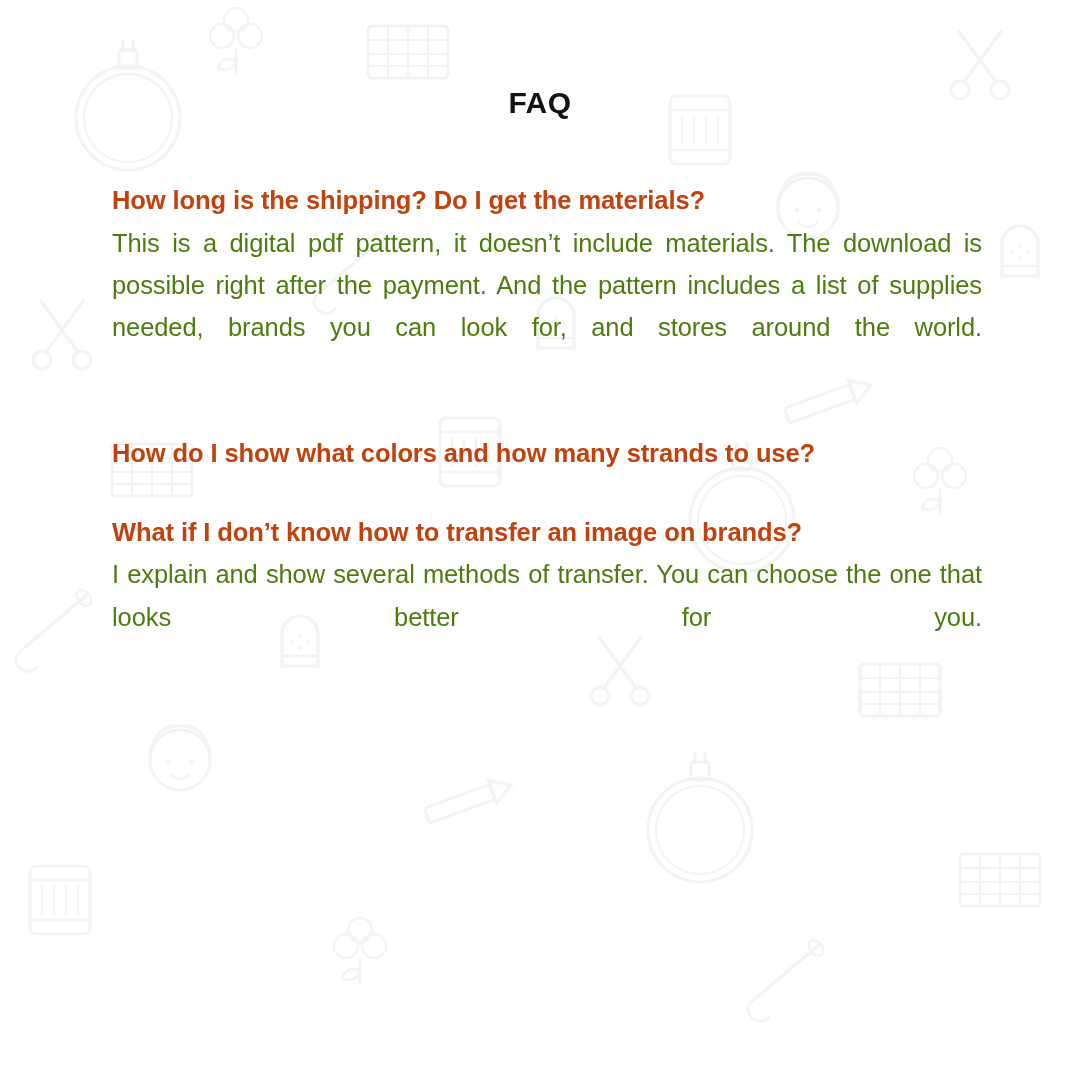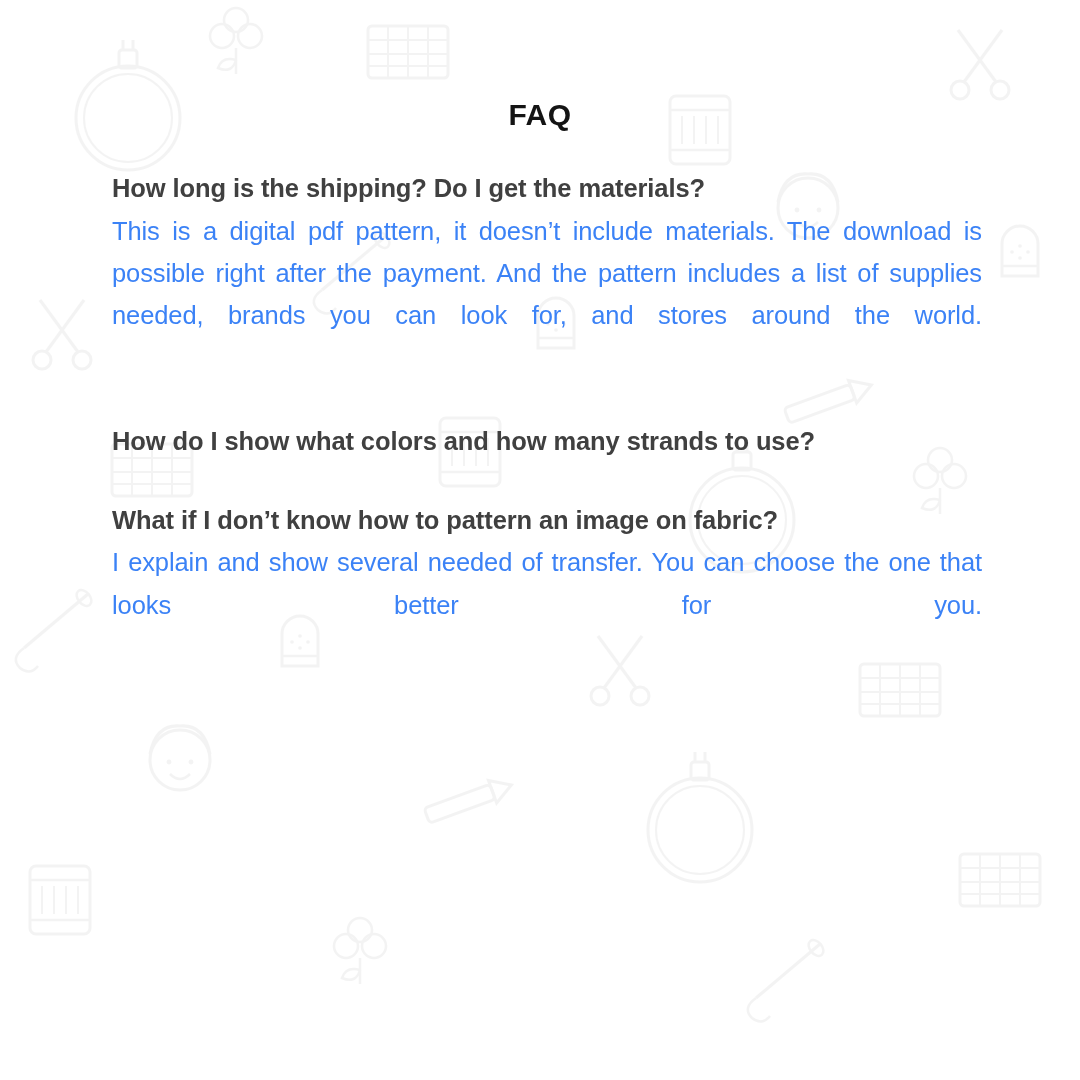--- a/index.html
+++ b/index.html
@@ -25,21 +25,21 @@
     opacity: 0.5;
   }
 
   
   .page {
     position: relative;
     z-index: 2;
     width: 1080px;
     height: 1080px;
     box-sizing: border-box;
-    padding: 16px;
+    padding: 4px;
   }
 
   .faq-title {
     text-align: center;
     font-size: 30px;
     font-weight: 700;
     letter-spacing: 0.5px;
     margin: 0;
     padding-top: 82px;
     color: #141414;
@@ -59,30 +59,30 @@
     margin-bottom: 46px;
   }
   .faq-item:last-child {
     margin-bottom: 0;
   }
 
   .faq-q {
     font-size: 25.5px;
     font-weight: 700;
     line-height: 1.28;
-    color: #404040;
-    margin: 4px 0 5px 0;
+    color: #c2410c;
+    margin: 16px 0 5px 0;
     letter-spacing: -0.1px;
   }
 
   .faq-a {
     font-size: 25.5px;
     font-weight: 400;
     line-height: 1.66;
-    color: #3b82f6;
+    color: #4d7c0f;
     margin: 0;
     text-align: justify;
     text-justify: inter-word;
     letter-spacing: -0.1px;
   }
   
   .faq-a::after {
     content: "";
     display: inline-block;
     width: 100%;
@@ -196,17 +196,17 @@
     <li class="faq-item">
       <p class="faq-q">How long is the shipping? Do I get the materials?</p>
       <p class="faq-a">This is a digital pdf pattern, it doesn’t include materials. The download is possible right after the payment. And the pattern includes a list of supplies needed, brands you can look for, and stores around the world.</p>
     </li>
     <li class="faq-item">
     </li>
     <li class="faq-item">
       <p class="faq-q">How do I show what colors and how many strands to use?</p>
     </li>
     <li class="faq-item">
-      <p class="faq-q">What if I don’t know how to pattern an image on fabric?</p>
-      <p class="faq-a">I explain and show several needed of transfer. You can choose the one that looks better for you.</p>
+      <p class="faq-q">What if I don’t know how to transfer an image on brands?</p>
+      <p class="faq-a">I explain and show several methods of transfer. You can choose the one that looks better for you.</p>
     </li>
   </ul>
 </div>
 
 </body></html>

